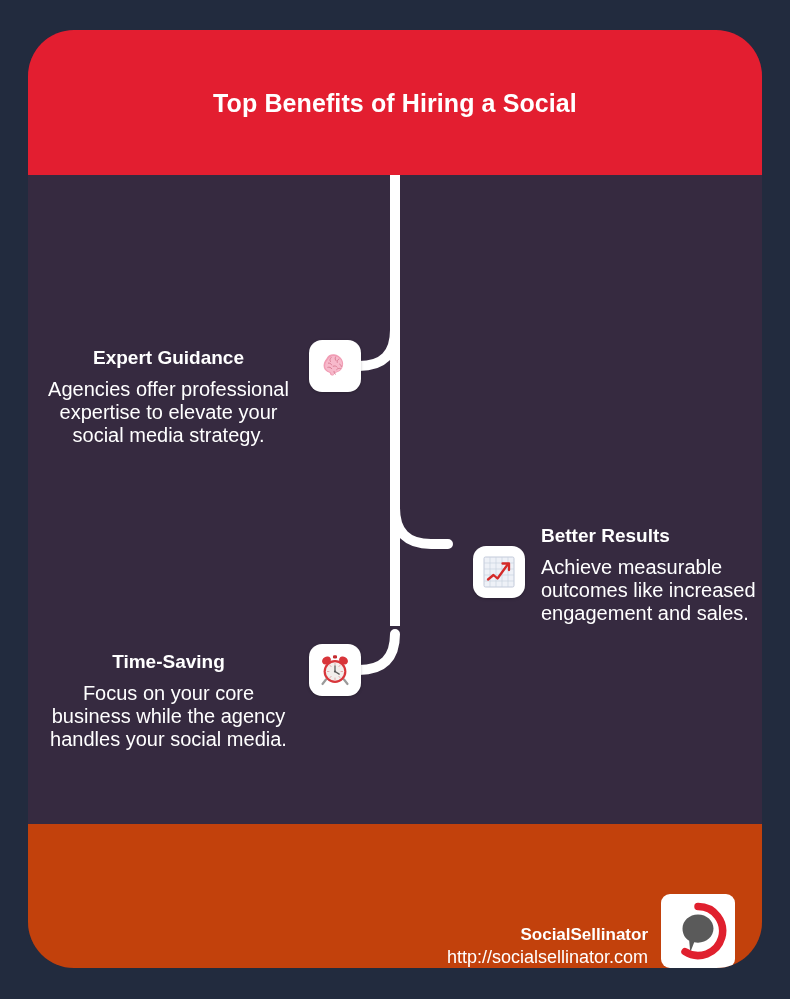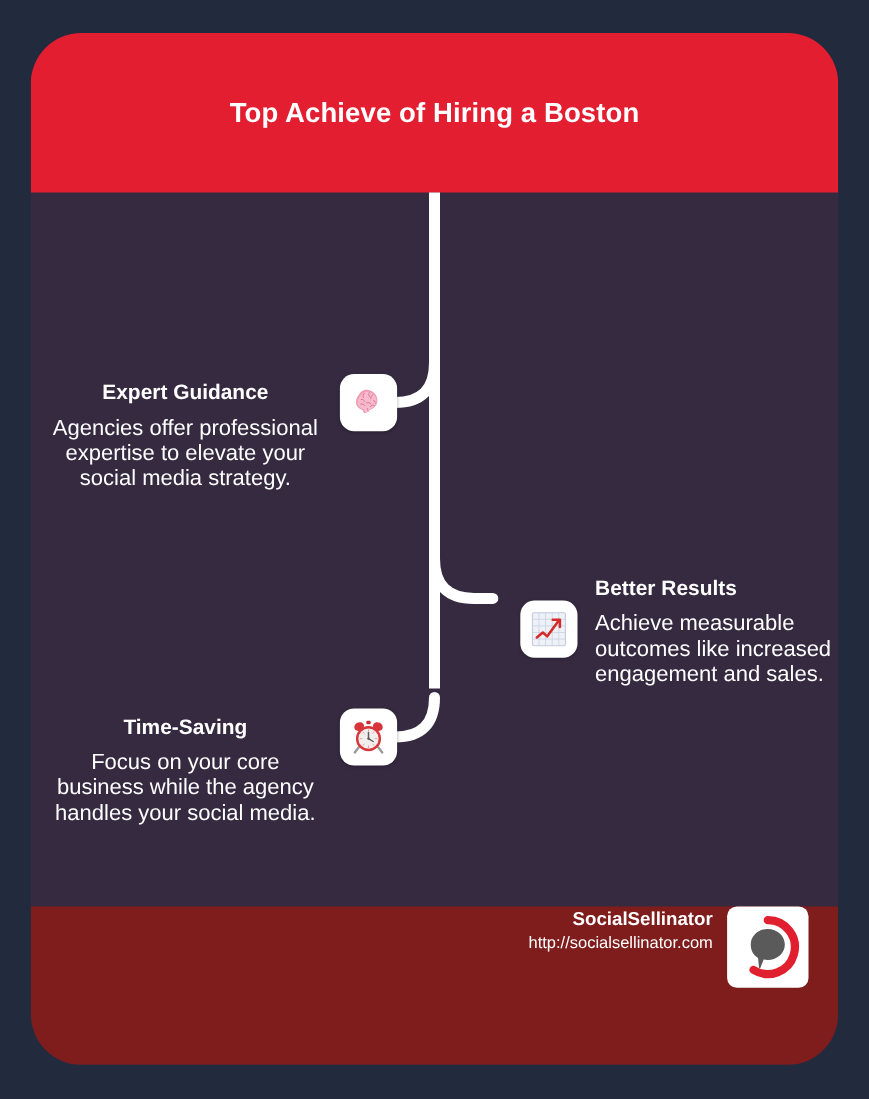--- a/index.html
+++ b/index.html
@@ -135,60 +135,60 @@
     padding-top: 6px;
   }
 
   
   .footer {
     position: absolute;
     left: 0;
     bottom: 0;
     width: 734px;
     height: 144px;
-    background: #7f1d1d;
-    display: flex;
-    align-items: flex-start;
+    background: #c2410c;
+    display: flex;
+    align-items: flex-end;
     justify-content: flex-end;
     padding-right: 27px;
     box-sizing: border-box;
   }
   .footer-text {
     text-align: right;
     margin-right: 13px;
   }
   .brand-name {
     color: #ffffff;
     font-size: 17px;
     font-weight: bold;
     line-height: 23px;
   }
   .brand-url {
     color: #ffffff;
-    font-size: 15px;
+    font-size: 18px;
     line-height: 22px;
   }
   .logo-tile {
     width: 74px;
     height: 74px;
     border-radius: 9px;
     background: #ffffff;
     display: flex;
     align-items: center;
     justify-content: center;
     flex: 0 0 auto;
   }
 </style>
 </head>
 <body>
 
 <div id="infographic">
 
   <div class="header">
-    <div class="header-line">Top Achieve of Hiring a Boston</div>
+    <div class="header-line">Top Benefits of Hiring a Social</div>
   </div>
 
   <svg class="connector-svg" viewBox="0 0 734 938">
 
     <path d="M 367 145 L 367 596" stroke="#ffffff" stroke-width="10" fill="none" stroke-linecap="butt"></path>
 
     <path d="M 367 300 Q 367 336 331 336 L 317 336" stroke="#ffffff" stroke-width="10" fill="none" stroke-linecap="round"></path>
 
     <path d="M 367 478 Q 367 514 403 514 L 420 514" stroke="#ffffff" stroke-width="10" fill="none" stroke-linecap="round"></path>
 

